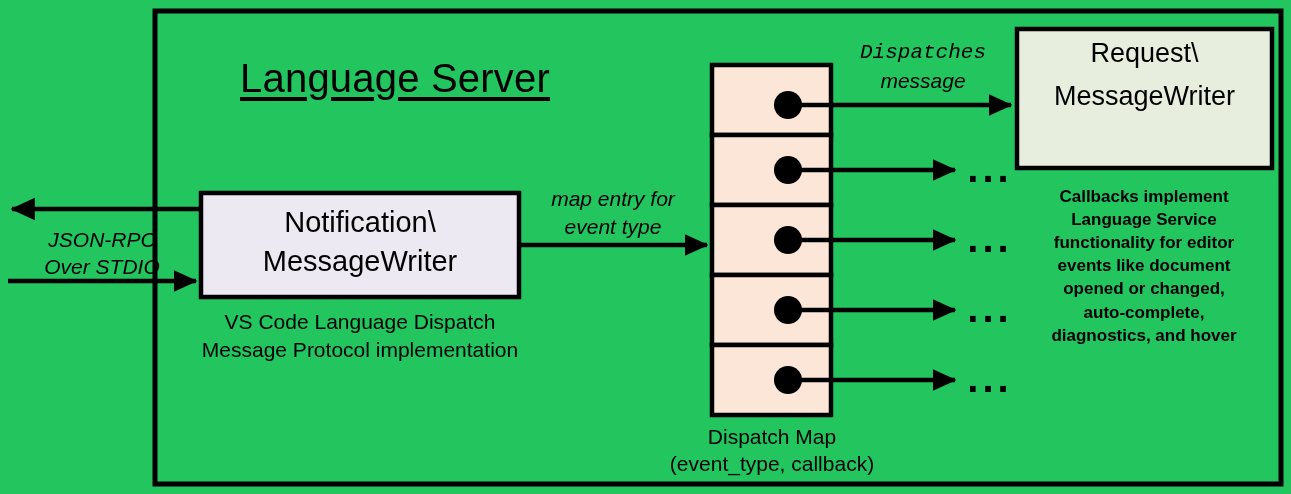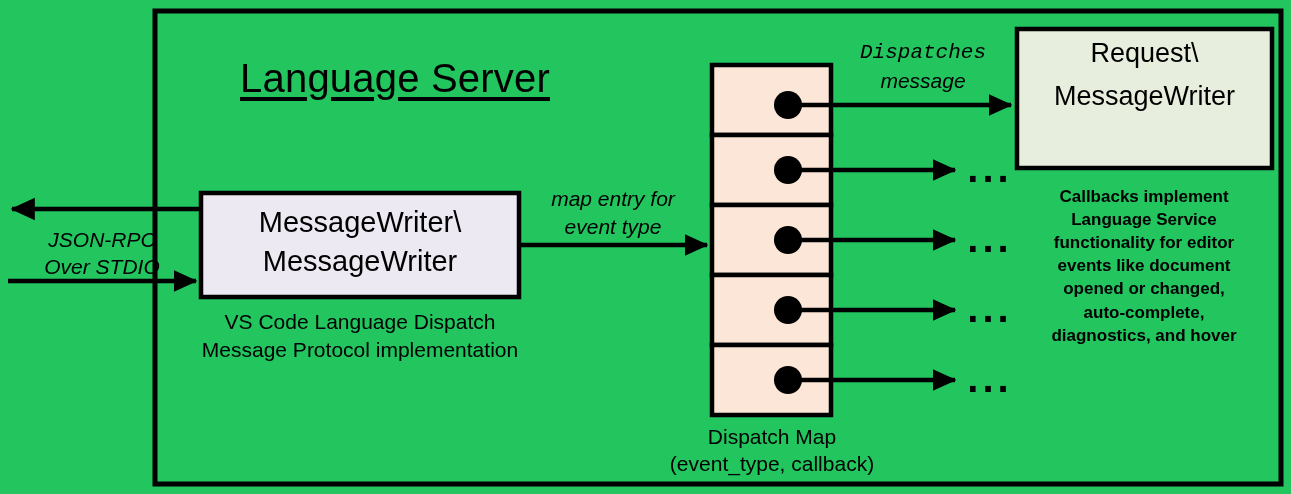--- a/index.html
+++ b/index.html
@@ -111,21 +111,21 @@
     <circle cx="788" cy="310" r="14" fill="#000000"></circle>
 
     <line x1="788" y1="380" x2="955" y2="380" stroke="#000000" stroke-width="4.5" marker-end="url(#arrow-r)"></line>
     <circle cx="788" cy="380" r="14" fill="#000000"></circle>
 
     <rect x="1017" y="29" width="255" height="139" fill="#e7eedd" stroke="#000000" stroke-width="4.5"></rect>
   </svg>
 
   <div class="txt title" style="left:155px; top:55px; width:480px;">Language Server</div>
 
-  <div class="txt box-label" style="left:201px; top:204px; width:318px;">MessageWriter\</div>
+  <div class="txt box-label" style="left:201px; top:204px; width:318px;">Notification\</div>
   <div class="txt box-label" style="left:201px; top:243px; width:318px;">MessageWriter</div>
 
   <div class="txt caption" style="left:195px; top:308px; width:330px;">VS Code Language Dispatch</div>
   <div class="txt caption" style="left:170px; top:336px; width:380px;">Message Protocol implementation</div>
 
   <div class="txt edge-label" style="left:22px; top:226px; width:160px;">JSON-RPC</div>
   <div class="txt edge-label" style="left:22px; top:253px; width:160px;">Over STDIO</div>
 
   <div class="txt edge-label" style="left:515px; top:185px; width:196px;">map entry for</div>
   <div class="txt edge-label" style="left:515px; top:213px; width:196px;">event type</div>

